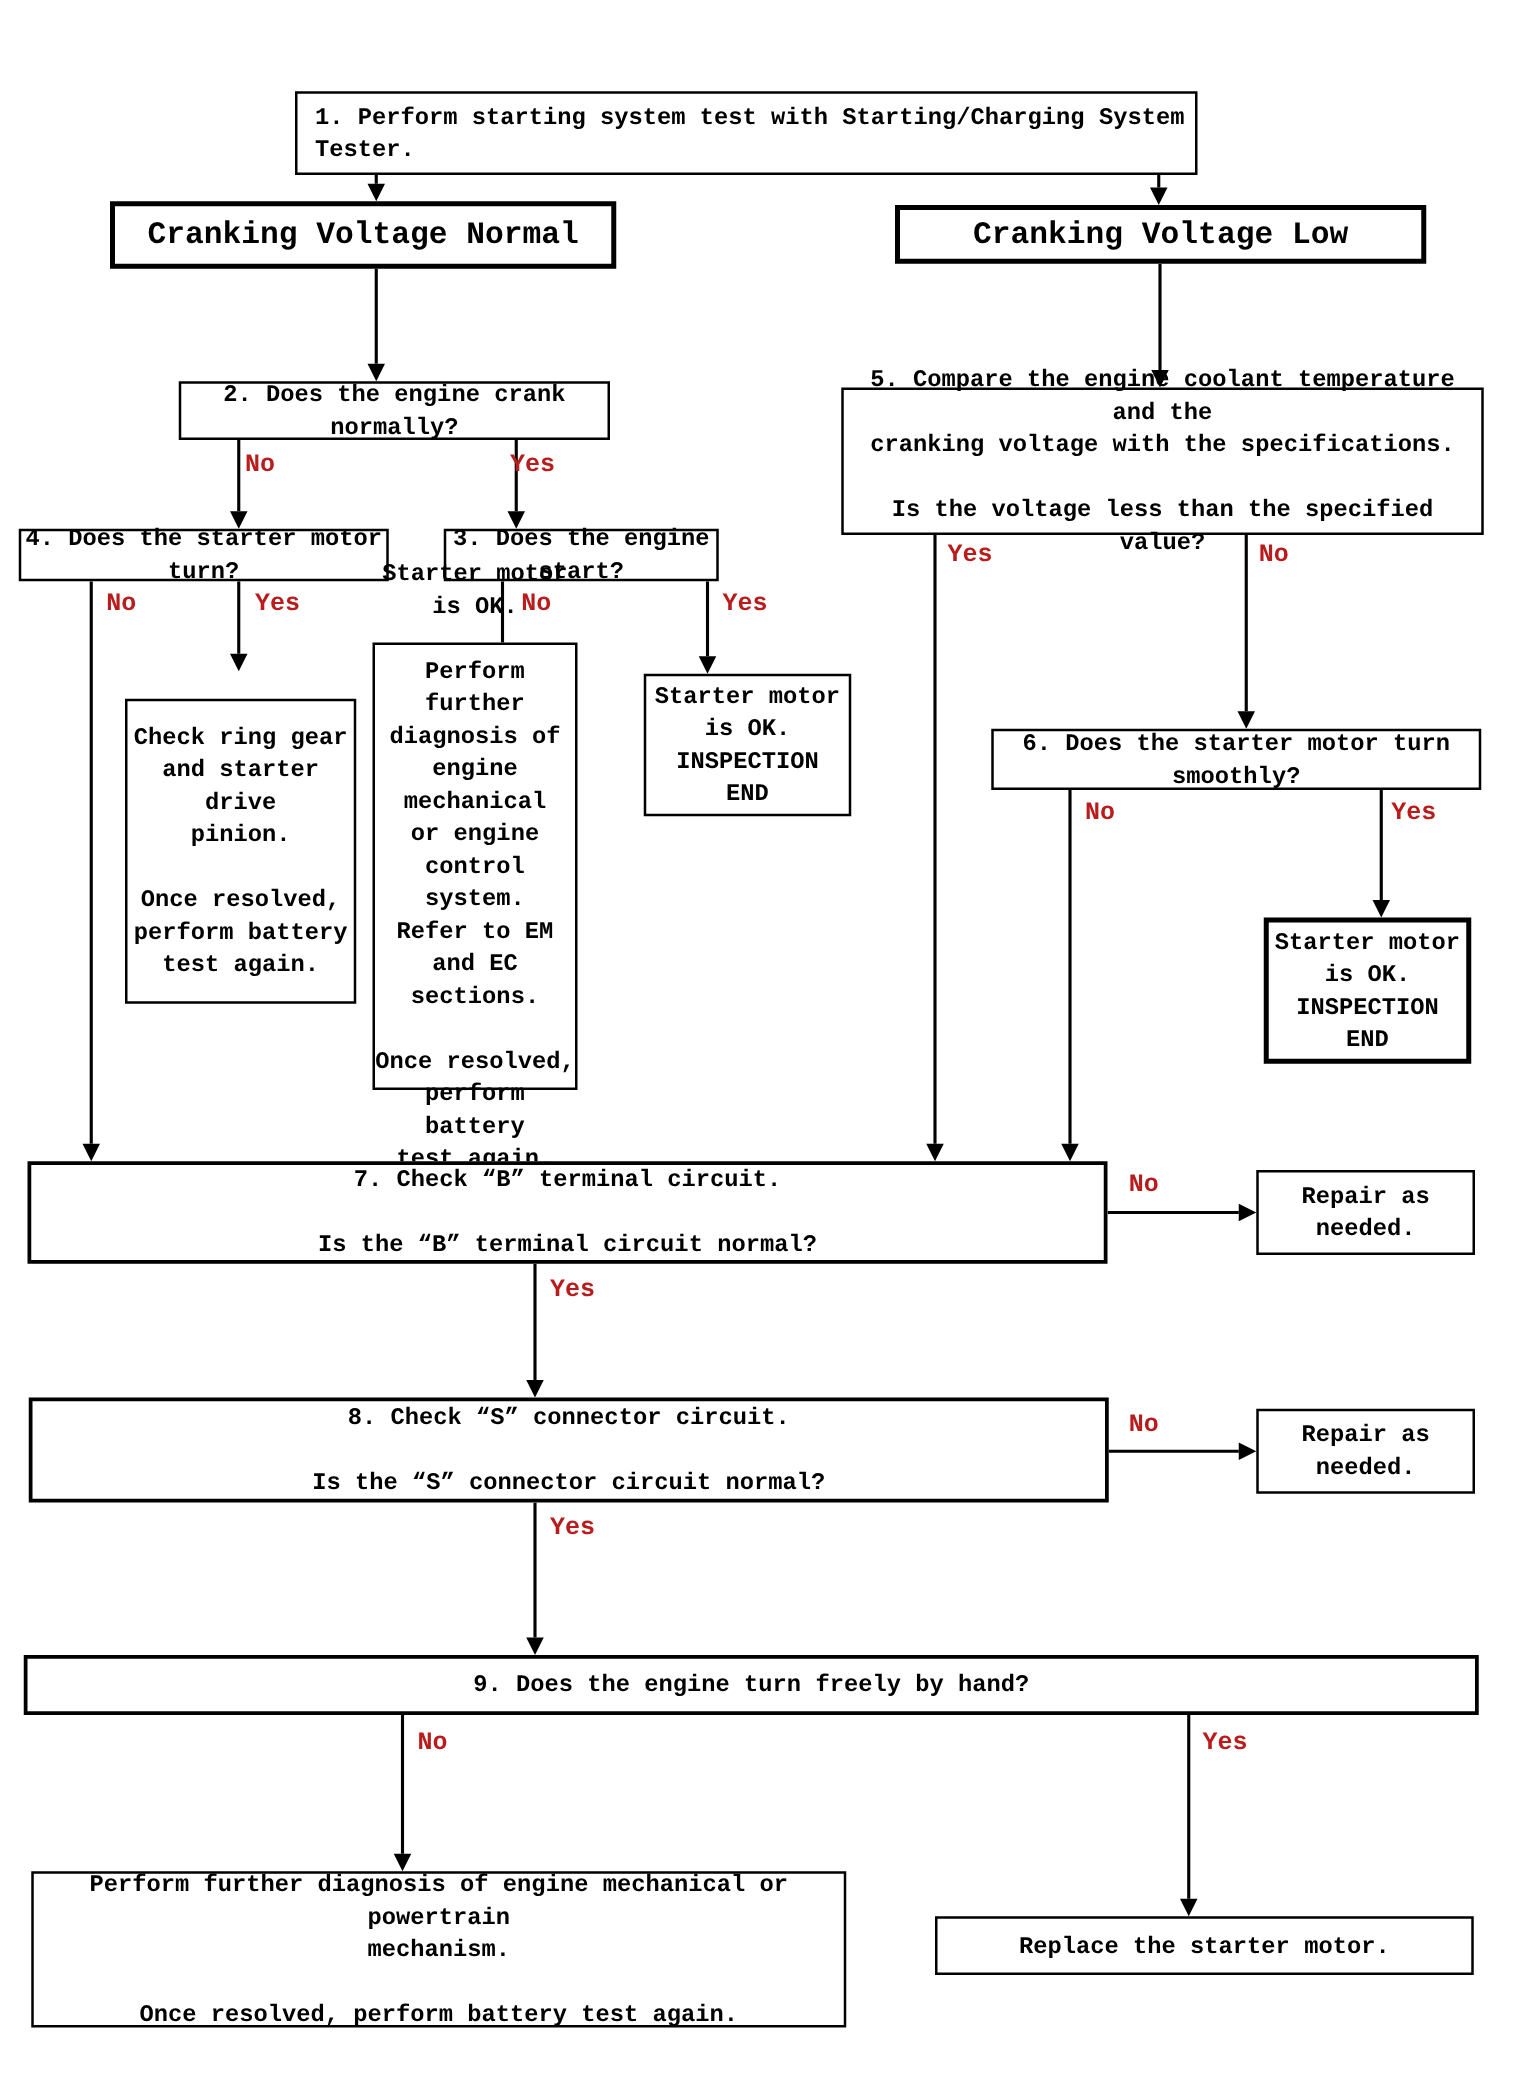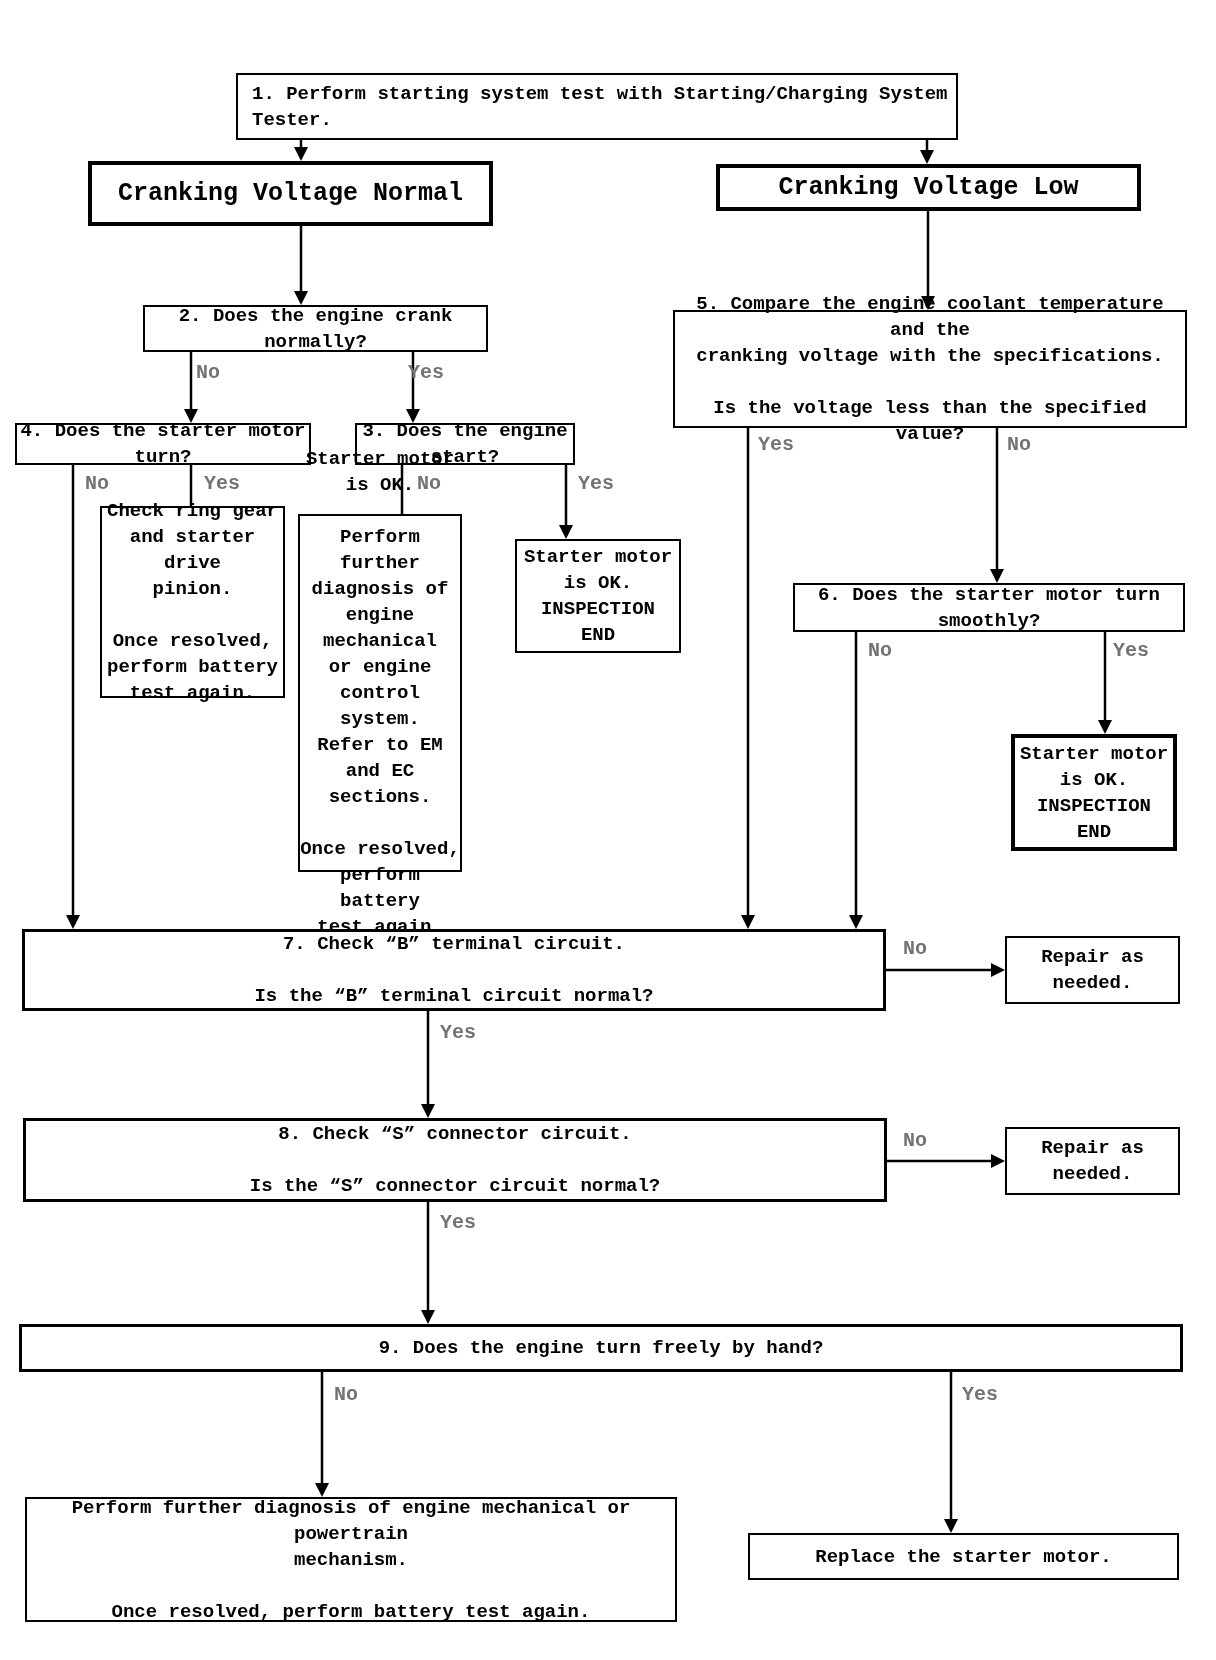--- a/index.html
+++ b/index.html
@@ -13,21 +13,21 @@
     border:2px solid #000;display:flex;align-items:center;justify-content:center;
     text-align:center;white-space:pre-line;font-weight:bold;
     font-size:19px;line-height:26px;color:#000;
   }
   .node.left-text{justify-content:flex-start;text-align:left;padding-left:14px;}
   .node.header{border-width:4px;font-size:25px;}
   .node.thick{border-width:3px;}
   .node.end-thick{border-width:4px;}
   .edge-label{
     position:absolute;font-weight:bold;font-size:20px;line-height:22px;
-    white-space:nowrap;color:#737373;
+    white-space:nowrap;color:#b91c1c;
   }
   #wires line{stroke:#000;stroke-width:2.5;}
   #wires polygon{fill:#000;stroke:none;}
 </style>
 </head>
 <body>
 
 <div id="stage">
 
   <svg id="wires" viewBox="0 0 1216 1660" xmlns="http://www.w3.org/2000/svg">
@@ -118,36 +118,36 @@
         <polygon points="322,1497 315,1483 329,1483"></polygon>
       </g>
     <g>
         <line x1="951" y1="1372" x2="951" y2="1519"></line>
         <polygon points="951,1533 944,1519 958,1519"></polygon>
       </g>
   </svg>
 
   <div class="node left-text" style="left:236px;top:73px;width:722px;height:67px;">1. Perform starting system test with Starting/Charging System Tester.</div>
 
-  <div class="node header" style="left:88px;top:161px;width:405px;height:65px;">Cranking Voltage Normal</div>
+  <div class="node header" style="left:88px;top:161px;width:405px;height:54px;">Cranking Voltage Normal</div>
 
   <div class="node header" style="left:716px;top:164px;width:425px;height:47px;">Cranking Voltage Low</div>
 
   <div class="node" style="left:143px;top:305px;width:345px;height:47px;">2. Does the engine crank normally?</div>
 
   <div class="node" style="left:15px;top:423px;width:296px;height:42px;">4. Does the starter motor turn?</div>
 
   <div class="node" style="left:355px;top:423px;width:220px;height:42px;">3. Does the engine start?</div>
 
   <div class="node" style="left:673px;top:310px;width:514px;height:118px;">5. Compare the engine coolant temperature and the
 cranking voltage with the specifications.
 
 Is the voltage less than the specified value?</div>
 
-  <div class="node" style="left:100px;top:506px;width:185px;height:192px;">Check ring gear
+  <div class="node" style="left:100px;top:559px;width:185px;height:244px;">Check ring gear
 and starter drive
 pinion.
 
 Once resolved,
 perform battery
 test again.</div>
 
   <div class="node" style="left:298px;top:514px;width:164px;height:358px;">Starter motor is OK.
 
 Perform further

